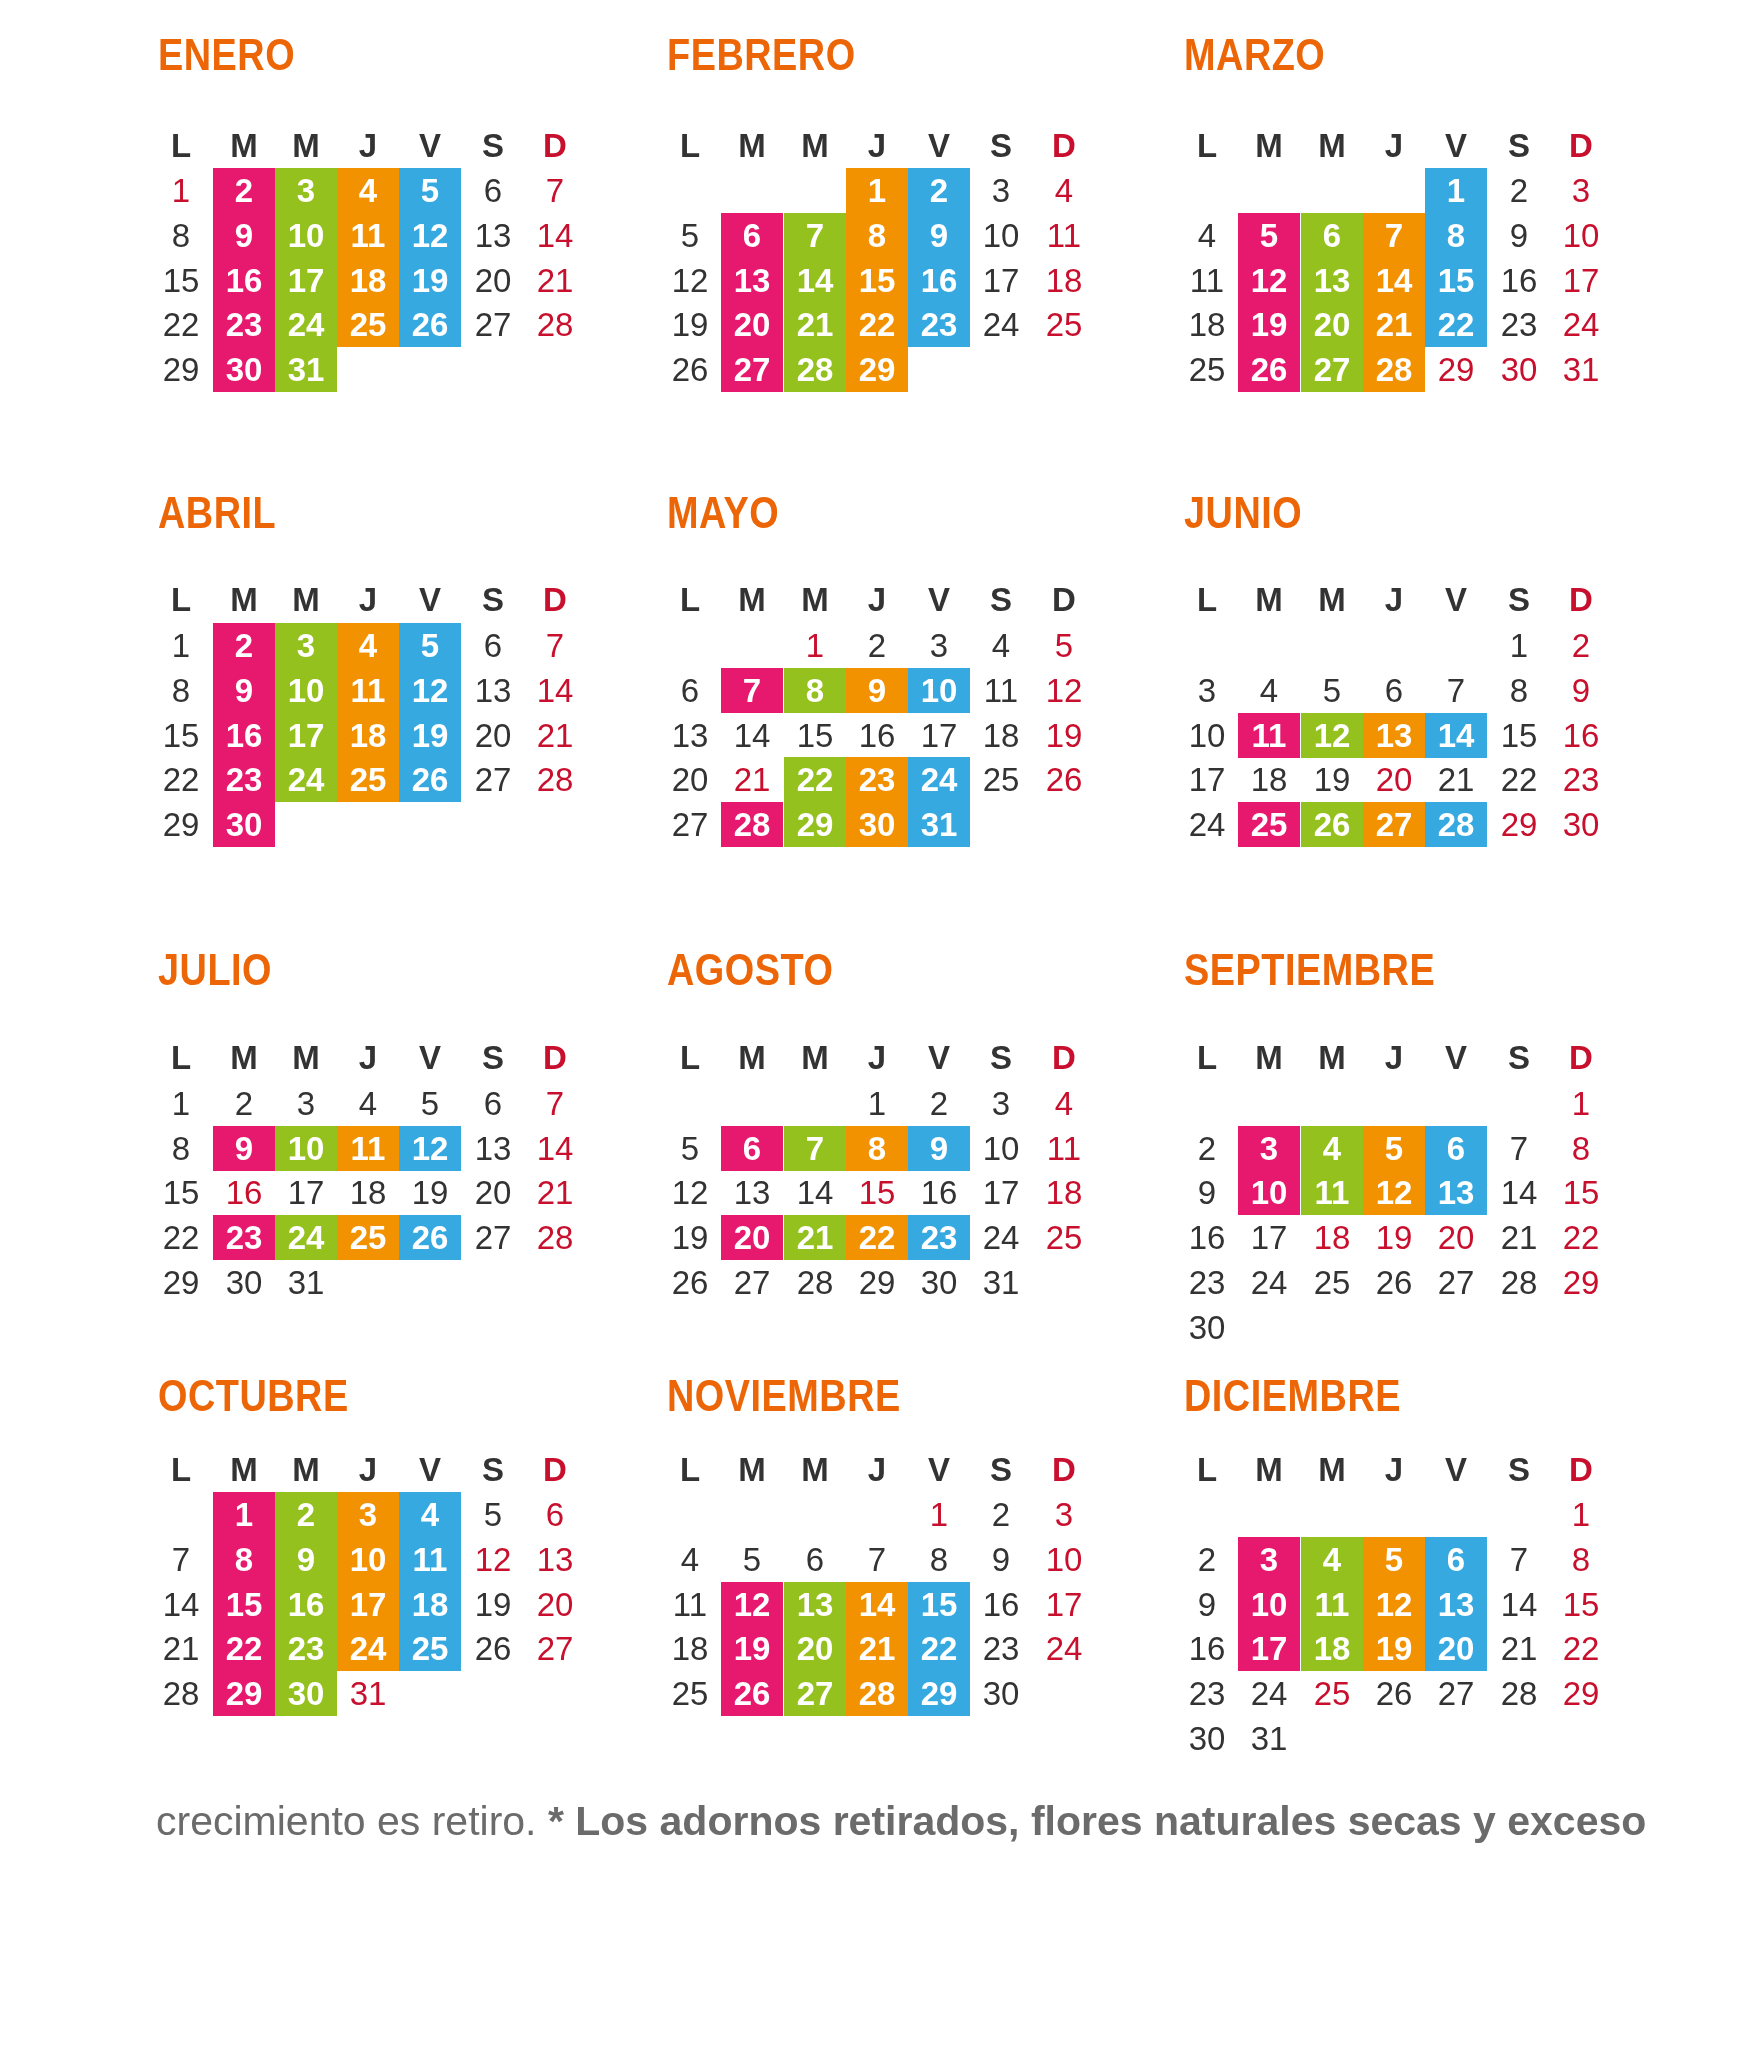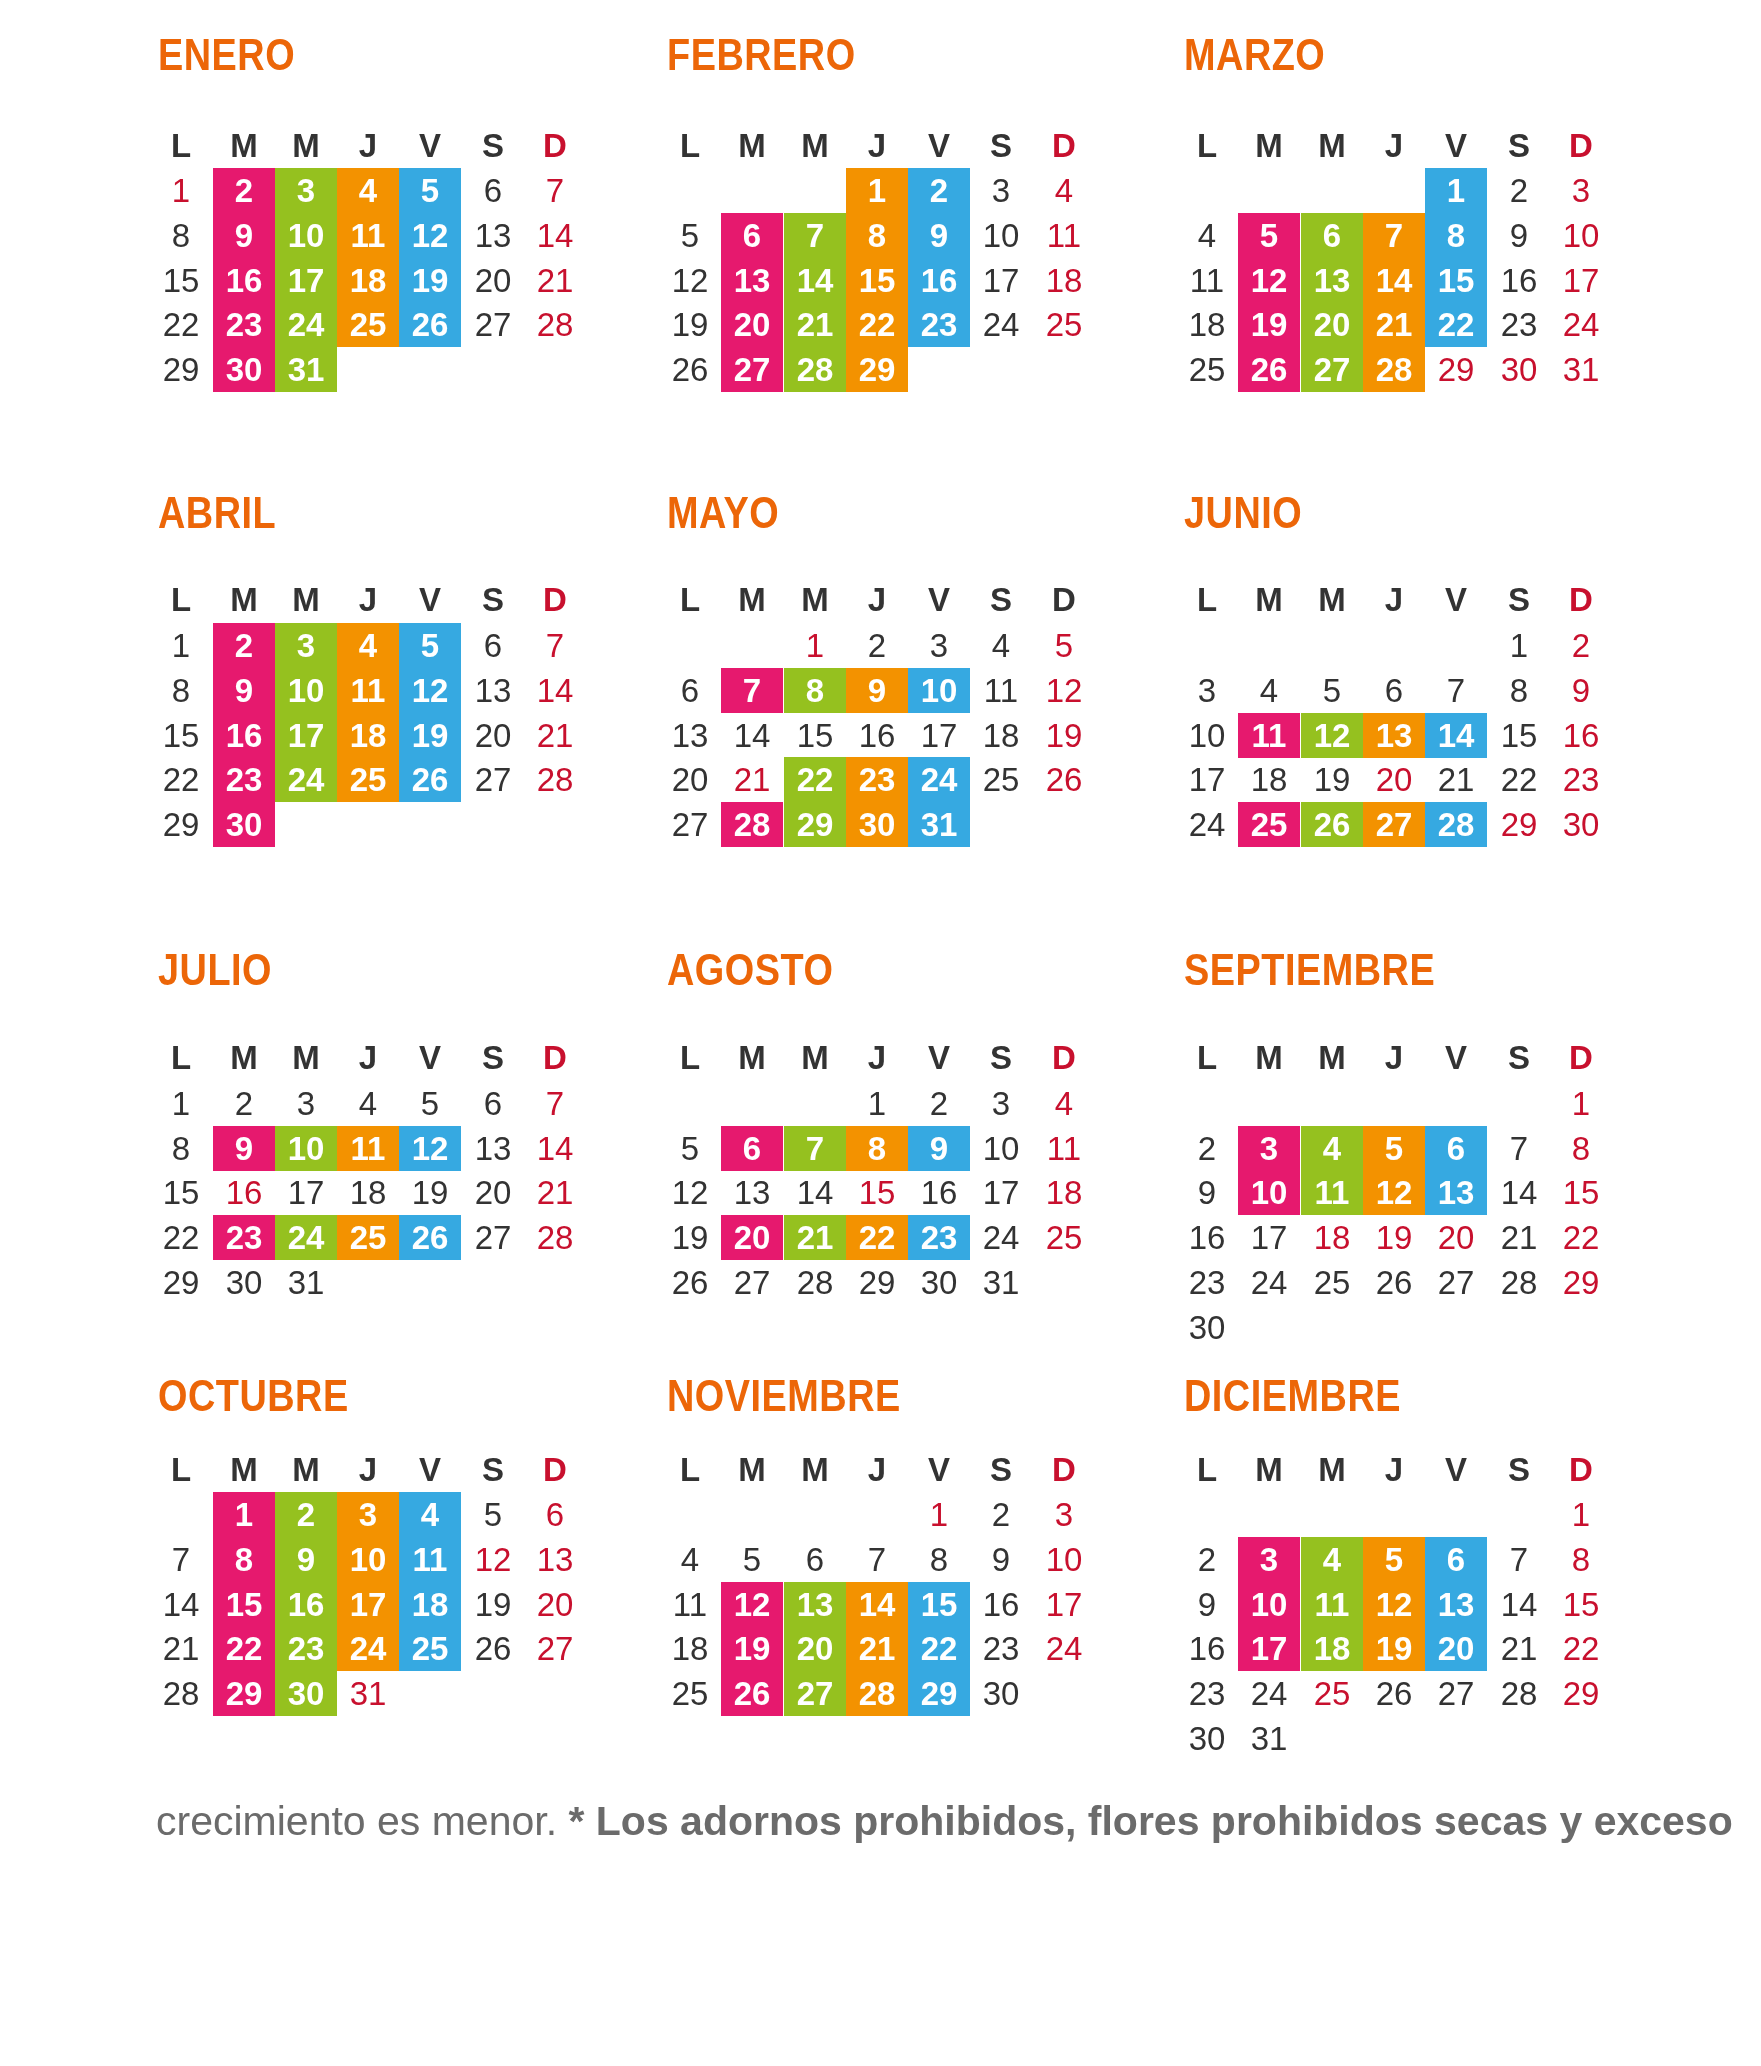--- a/index.html
+++ b/index.html
@@ -511,15 +511,15 @@
       <div class="cell n" style="left: 1363px; top: 1671px;">26</div>
       <div class="cell n" style="left: 1425px; top: 1671px;">27</div>
       <div class="cell n" style="left: 1488px; top: 1671px;">28</div>
       <div class="cell r" style="left: 1550px; top: 1671px;">29</div>
       <div class="cell n" style="left: 1176px; top: 1716px;">30</div>
       <div class="cell n" style="left: 1238px; top: 1716px;">31</div>
     </div>
   </div>
 
 <div class="footer">
-  <p><span>crecimiento es menor. </span><span class="bold">* Los adornos prohibidos, flores prohibidos secas y exceso</span></p>
+  <p><span>crecimiento es retiro. </span><span class="bold">* Los adornos retirados, flores naturales secas y exceso</span></p>
 </div>
 
 
 </body></html>

